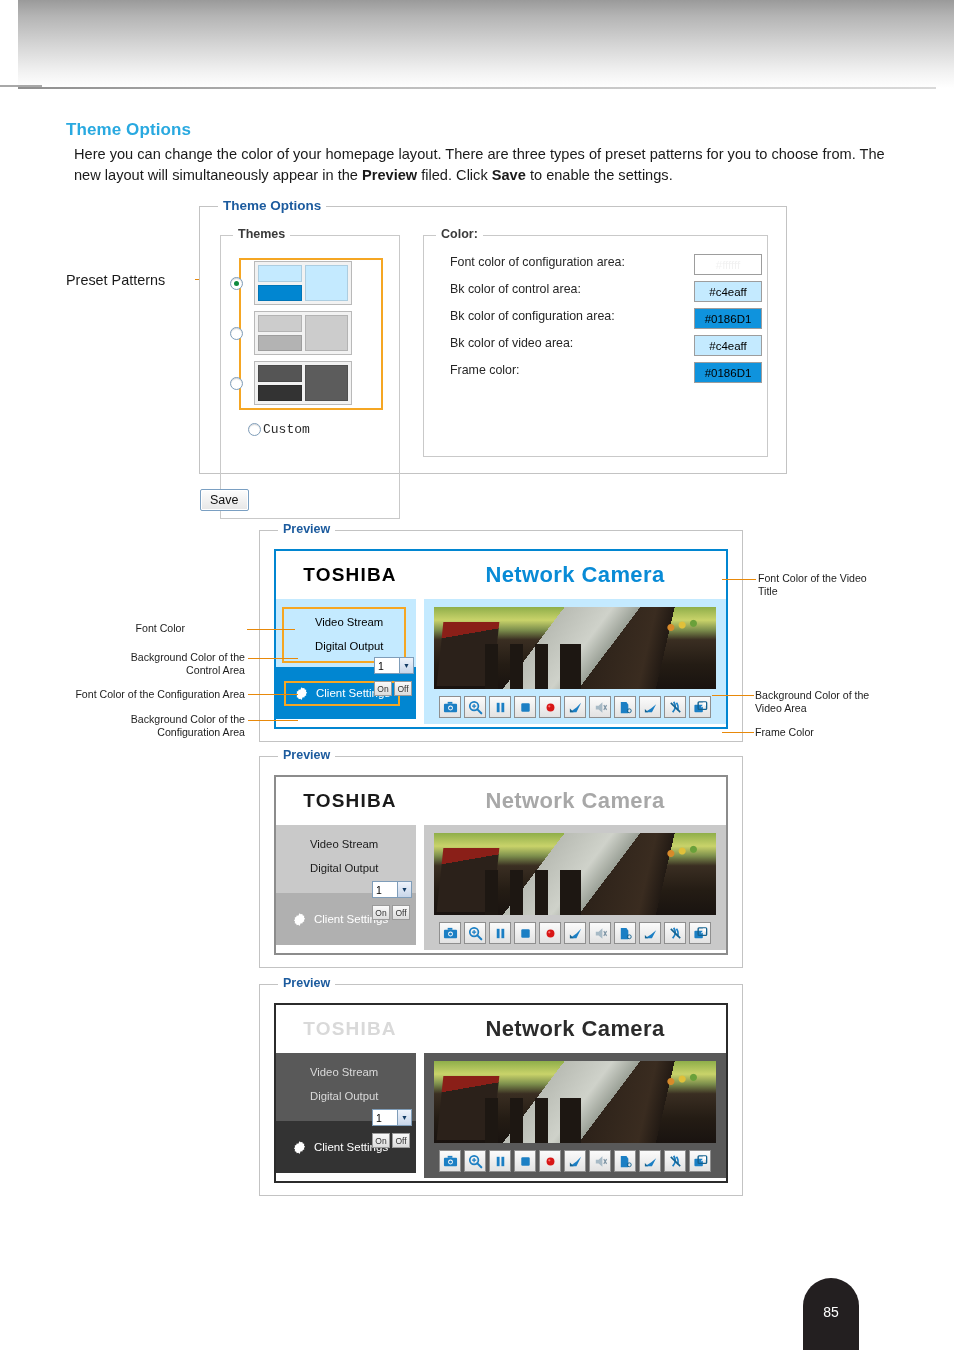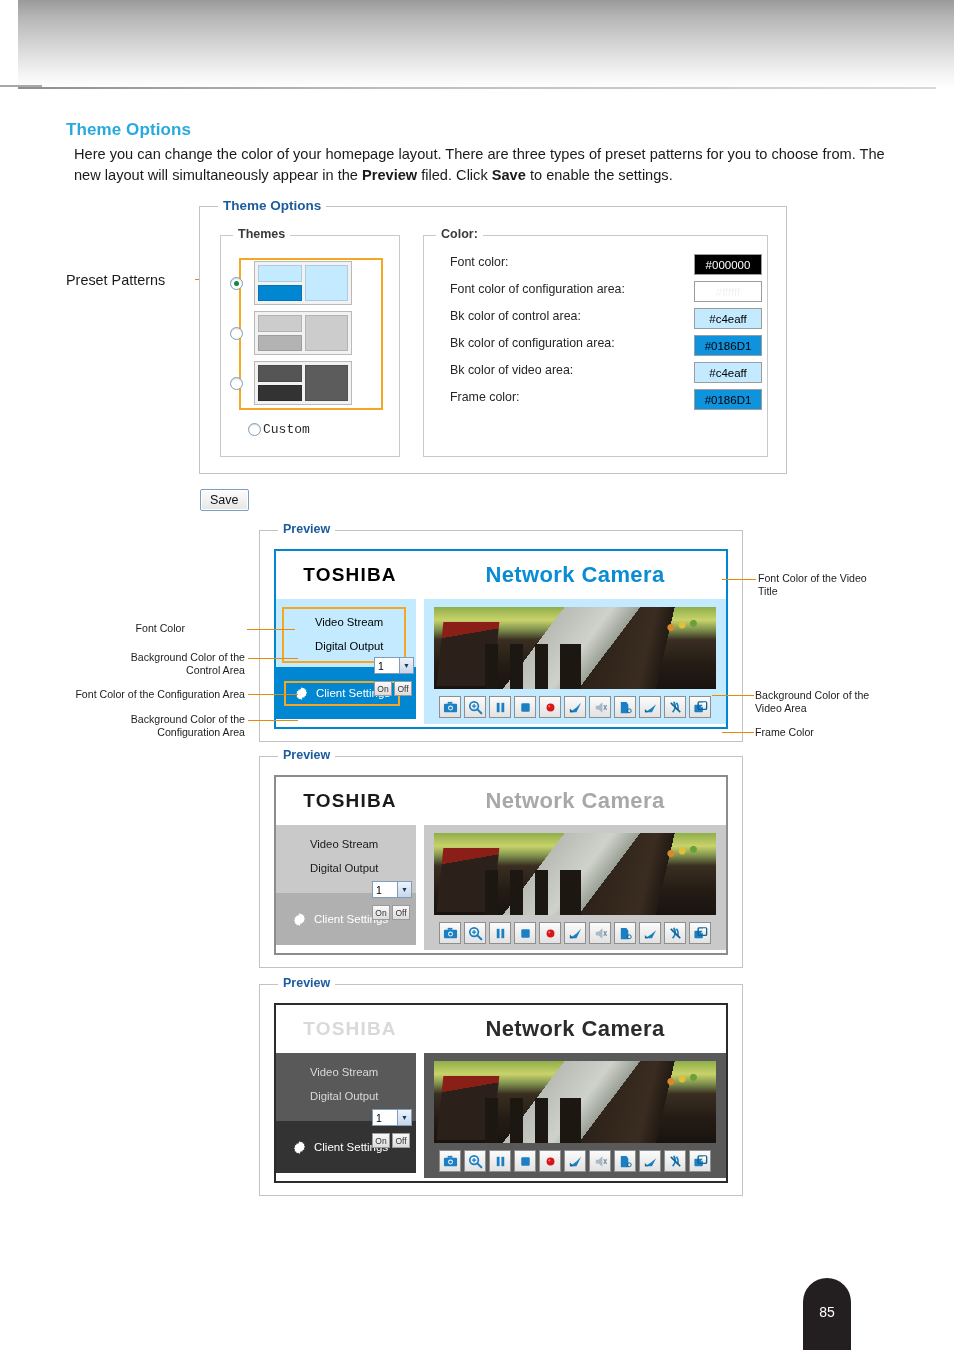--- a/index.html
+++ b/index.html
@@ -45,21 +45,21 @@
     position:absolute; left:199px; top:206px; width:588px; height:268px;
     border:1px solid #c3c3c3; background:#fff;
   }
   .legend {
     position:absolute; background:#fff; padding:0 5px;
     font-size:13.5px; font-weight:bold; color:#1c5b9e;
   }
   .theme-outer > .legend { left:18px; top:-9px; }
 
   .themes-box {
-    position:absolute; left:20px; top:28px; width:180px; height:222px;
+    position:absolute; left:20px; top:28px; width:180px; height:284px;
     border:1px solid #c9c9c9;
   }
   .themes-box > .legend { left:12px; top:-9px; color:#3a3a3a; font-size:12.5px; }
 
   .preset-frame {
     position:absolute; left:18px; top:22px; width:144px; height:152px;
     border:2px solid #f5a623;
   }
   .theme-row {
     position:absolute; left:0; width:144px; height:50px; display:flex; align-items:center;
@@ -192,21 +192,21 @@
   
   .anno { position:absolute; font-size:10.6px; color:#1d1d1d; line-height:13px; }
   .anno.right { text-align:left; }
   .anno.left { text-align:right; }
   .aline { position:absolute; height:1px; background:#e8890a; }
 
   .preset-anno { position:absolute; left:66px; top:272px; font-size:14.4px; color:#1a1a1a; }
 
   
   .page-tab {
-    position:absolute; left:803px; top:1278px; width:48px; height:72px;
+    position:absolute; left:803px; top:1278px; width:56px; height:72px;
     background:#231f20; border-radius:28px 28px 0 0;
     color:#fff; font-size:14px;
     display:flex; align-items:flex-start; justify-content:center;
     padding-top:26px;
   }
 </style>
 </head>
 <body>
 
 <div class="page">
@@ -265,24 +265,20 @@
       <div class="custom-row">
         <div class="radio"></div>
         <div class="custom-label">Custom</div>
       </div>
     </div>
 
     <div class="color-box">
       <div class="legend">Color:</div>
       <div class="color-list" id="color-list">
           <div class="color-row">
-            <div class="color-label">Font color:</div>
-            <div class="color-swatch" style="background: rgb(0, 0, 0); color: rgb(255, 255, 255);">#000000</div>
-          </div>
-          <div class="color-row">
             <div class="color-label">Font color of configuration area:</div>
             <div class="color-swatch" style="background: rgb(255, 255, 255); color: rgb(242, 242, 242);">#ffffff</div>
           </div>
           <div class="color-row">
             <div class="color-label">Bk color of control area:</div>
             <div class="color-swatch" style="background: rgb(196, 234, 255); color: rgb(0, 0, 0);">#c4eaff</div>
           </div>
           <div class="color-row">
             <div class="color-label">Bk color of configuration area:</div>
             <div class="color-swatch" style="background: rgb(15, 147, 221); color: rgb(0, 0, 0);">#0186D1</div>

